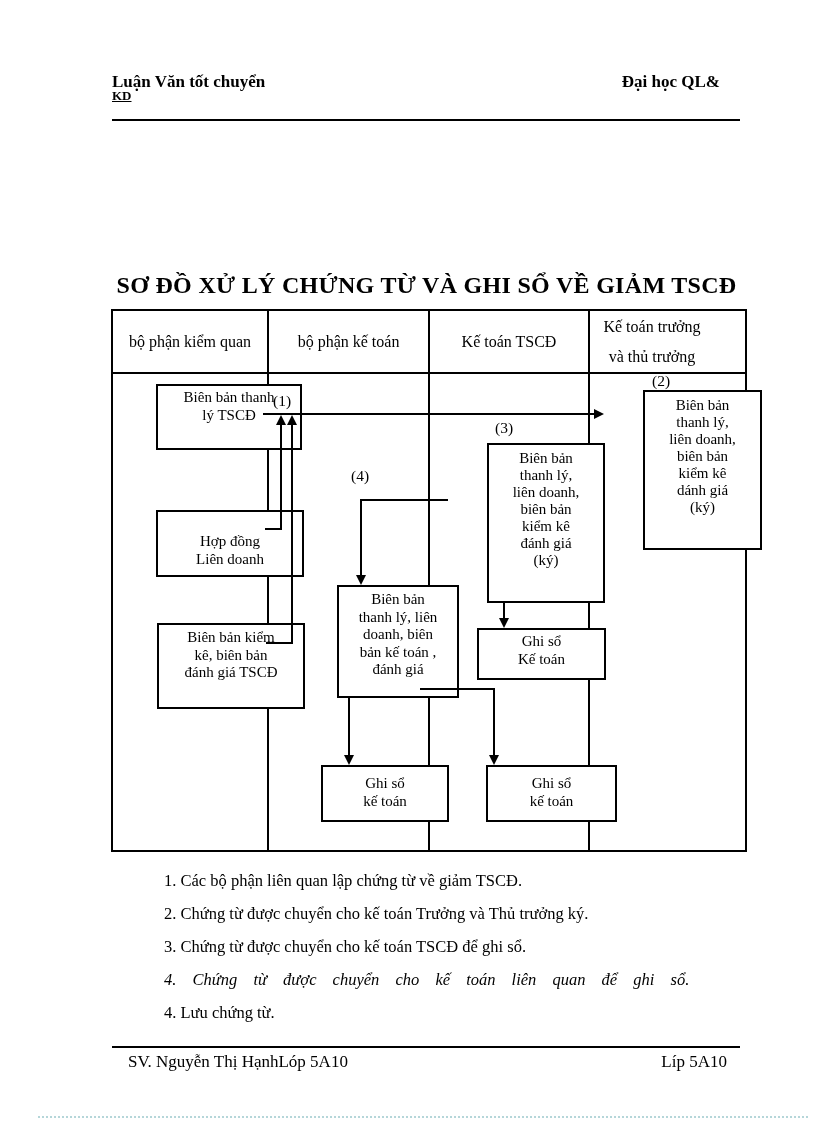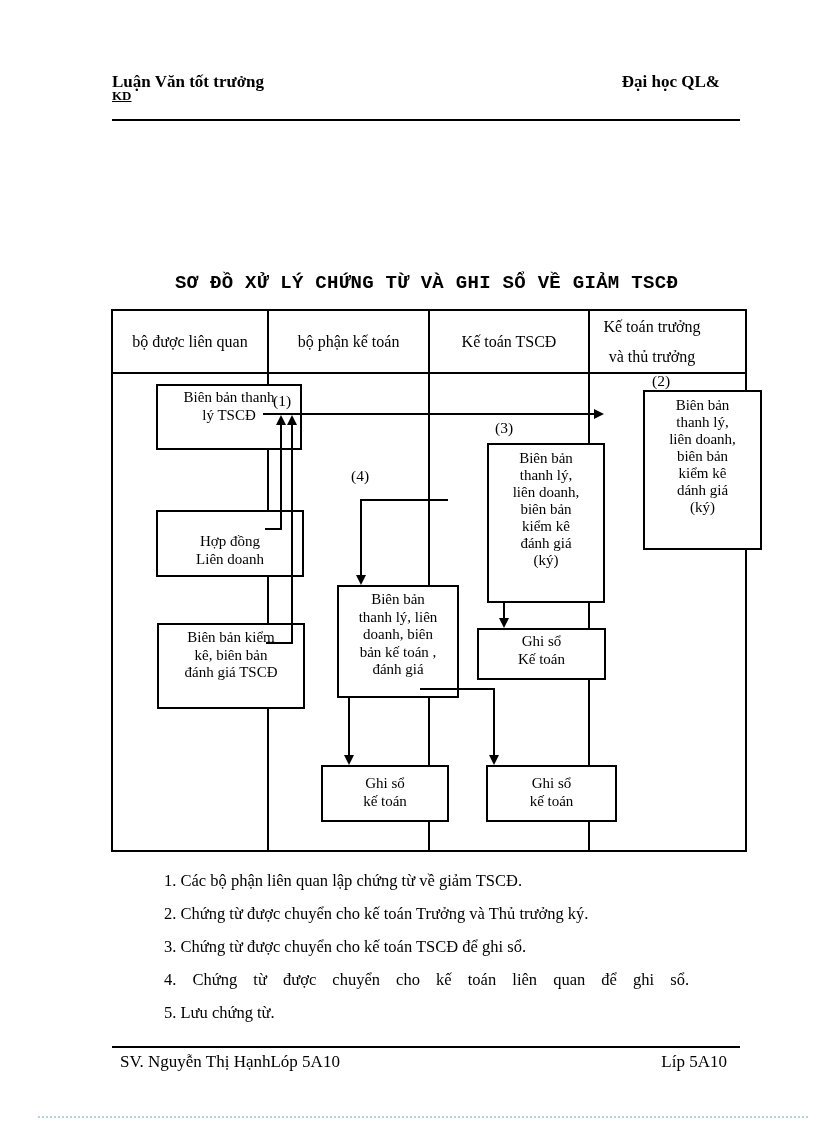--- a/index.html
+++ b/index.html
@@ -9,21 +9,21 @@
     background:#ffffff; font-family:"Liberation Serif","DejaVu Serif",serif;
     color:#000; overflow:hidden;
   }
   .hdr-left1 { position:absolute; left:112px; top:72px; font-size:17px; font-weight:bold; }
   .hdr-right { position:absolute; right:96px; top:72px; font-size:17px; font-weight:bold; }
   .hdr-left2 { position:absolute; left:112px; top:88px; font-size:13px; font-weight:bold;text-decoration:underline; }
   .hdr-rule  { position:absolute; left:112px; top:119px; width:628px; height:2px; background:#000; }
 
   .page-title {
     position:absolute; left:113px; top:272px; width:627px;
-    text-align:center; font-size:19px; font-weight:bold; letter-spacing:.3px;font-family:Liberation Mono, monospace;
+    text-align:center; font-size:24px; font-weight:bold; letter-spacing:.3px;
   }
 
   .diagram {
     position:absolute; left:111px; top:309px; width:636px; height:543px;
     border:2px solid #000;
   }
   .col-div { position:absolute; top:0; width:2px; height:100%; background:#000; }
   .hdr-row-line { position:absolute; left:0; top:61px; width:100%; height:2px; background:#000; }
   .col-head {
     position:absolute; top:0; height:61px; display:flex; align-items:center;
@@ -36,48 +36,48 @@
   .hline { position:absolute; height:2px; background:#000; }
   .vline { position:absolute; width:2px; background:#000; }
   .arr { position:absolute; width:0; height:0; }
   .arr-up    { border-left:5px solid transparent; border-right:5px solid transparent; border-bottom:10px solid #000; }
   .arr-down  { border-left:5px solid transparent; border-right:5px solid transparent; border-top:10px solid #000; }
   .arr-right { border-top:5px solid transparent; border-bottom:5px solid transparent; border-left:10px solid #000; }
   .step-label { position:absolute; font-size:15.5px; }
 
   .notes { position:absolute; left:164px; top:871px; width:578px; font-size:16.5px; }
   .notes .note { margin-bottom:13px; line-height:20px; }
-  .notes .note.justified { word-spacing:12px; }
+  .notes .note.justified { word-spacing:12px;font-style:italic; }
 
   .ftr-rule { position:absolute; left:112px; top:1046px; width:628px; height:2px; background:#000; }
-  .ftr-left { position:absolute; left:120px; top:1052px; font-size:17px; }
+  .ftr-left { position:absolute; left:128px; top:1052px; font-size:17px; }
   .ftr-right{ position:absolute; right:89px; top:1052px; font-size:17px;text-align:center; }
   .bottom-dotted { position:absolute; left:38px; top:1116px; width:770px; height:0;
     border-top:2px dotted #b5d6d9; }
 </style>
 </head>
 <body>
 
 <div class="page">
 
-  <div class="hdr-left1">Luận  Văn tốt trưởng</div>
+  <div class="hdr-left1">Luận  Văn tốt chuyển</div>
   <div class="hdr-right">Đại học  QL&amp;</div>
   <div class="hdr-left2">KD</div>
   <div class="hdr-rule"></div>
 
   <div class="page-title">SƠ ĐỒ XỬ LÝ  CHỨNG TỪ VÀ  GHI SỔ VỀ GIẢM TSCĐ</div>
 
   <div class="diagram">
 
     <div class="col-div" style="left:154px"></div>
     <div class="col-div" style="left:315px"></div>
     <div class="col-div" style="left:475px"></div>
     <div class="hdr-row-line"></div>
 
-    <div class="col-head" style="left:0;width:154px">bộ được  liên quan</div>
+    <div class="col-head" style="left:0;width:154px">bộ phận  kiểm quan</div>
     <div class="col-head" style="left:156px;width:159px">bộ phận kế toán</div>
     <div class="col-head" style="left:317px;width:158px">Kế toán TSCĐ</div>
     <div class="col-head" style="left:477px;width:124px;line-height:30px;padding:0 8px">Kế toán trưởng và thủ trưởng</div>
 
     <div class="box" style="left:4px;top:73px;width:146px;height:66px;padding-top:3px">Biên bản thanh
 lý TSCĐ</div>
     <div class="box" style="left:4px;top:199px;width:148px;height:67px;padding-top:21px">Hợp đồng
 Liên doanh</div>
     <div class="box" style="left:5px;top:312px;width:148px;height:86px;padding-top:4px">Biên bản kiểm
 kê, biên bản
@@ -140,21 +140,21 @@
     <div class="hline" style="left:307px;top:377px;width:75px"></div>
     <div class="vline" style="left:380px;top:377px;height:68px"></div>
     <div class="arr arr-down" style="left:376px;top:444px"></div>
   </div>
 
   <div class="notes">
     <div class="note">1. Các bộ phận liên  quan lập chứng từ về giảm  TSCĐ.</div>
     <div class="note">2. Chứng từ được chuyển cho kế toán Trưởng và Thủ trưởng ký.</div>
     <div class="note">3. Chứng từ được chuyển cho kế toán TSCĐ để ghi sổ.</div>
     <div class="note justified">4. Chứng từ được chuyển cho kế toán liên quan để ghi sổ.</div>
-    <div class="note">5. Lưu chứng từ.</div>
+    <div class="note">4. Lưu chứng từ.</div>
   </div>
 
   <div class="ftr-rule"></div>
   <div class="ftr-left">SV. Nguyễn  Thị HạnhLóp  5A10</div>
   <div class="ftr-right">Líp 5A10</div>
   <div class="bottom-dotted"></div>
 
 </div>
 
 </body></html>

